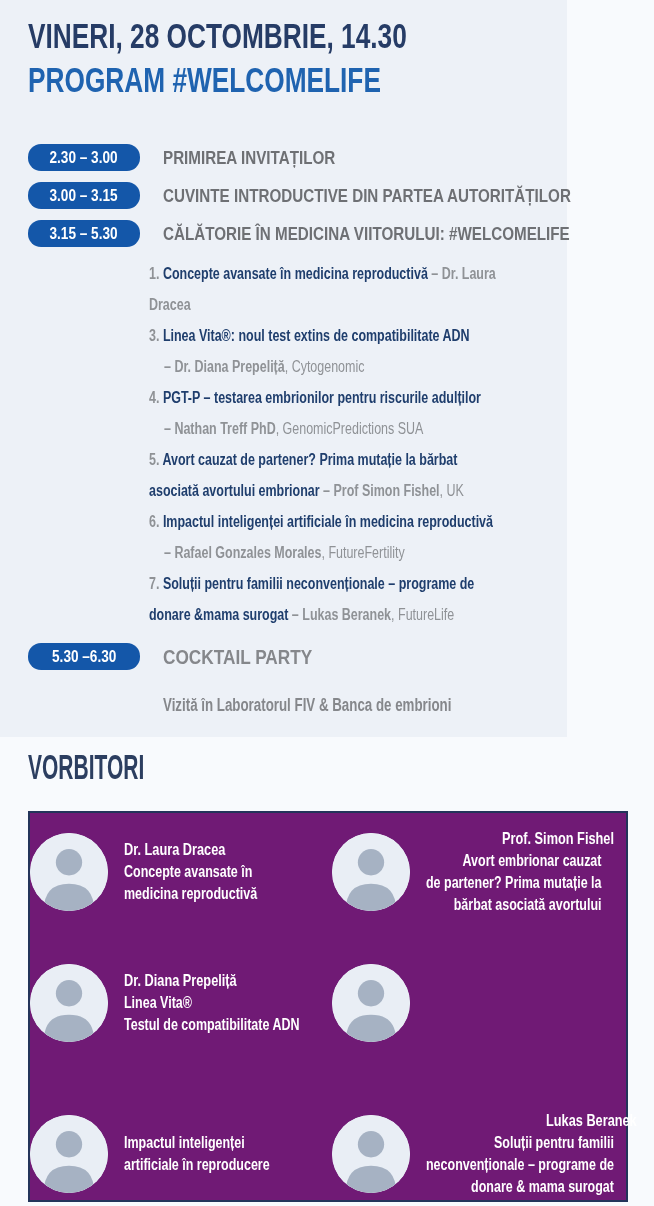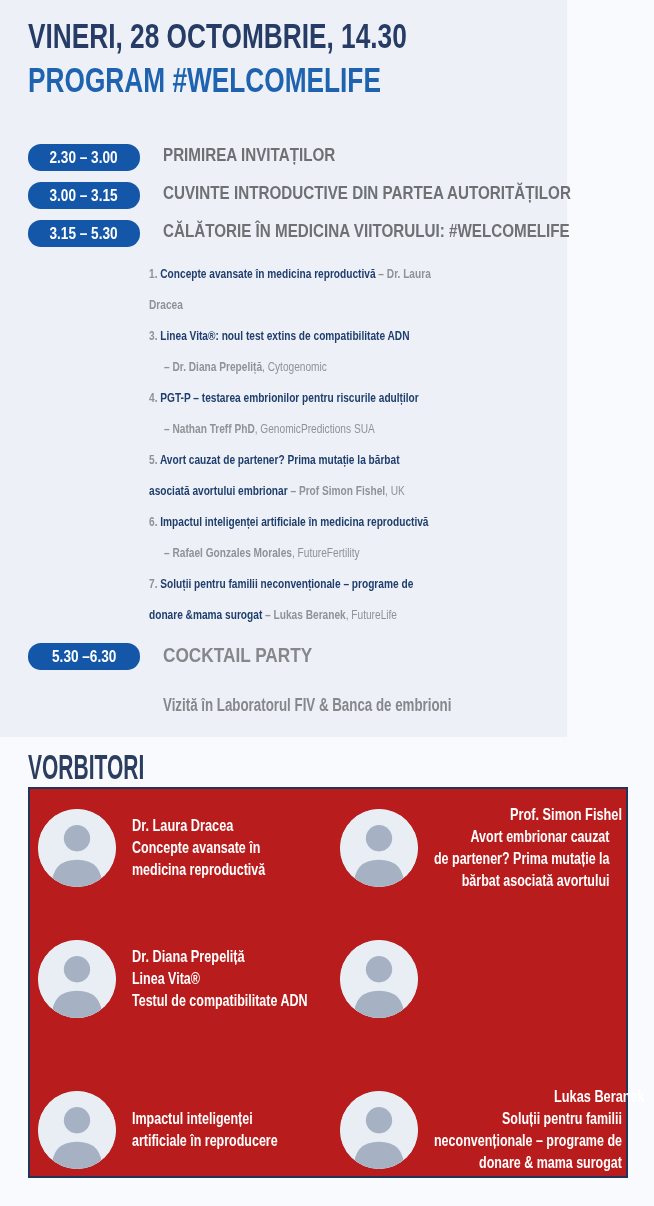--- a/index.html
+++ b/index.html
@@ -12,47 +12,47 @@
 
   .top    { width:567px; height:737px; background:#edf1f7; padding:14px 28px 0 28px; }
   .bottom { width:518px; height:469px; background:#f8fafd; padding:10px 26px 0 28px; }
 
   .title-line1 { font-size:35px; line-height:44px; font-weight:700;
                  color:#263c66; letter-spacing:0; --sx:0.75; }
   .title-line2 { font-size:35px; line-height:44px; font-weight:700;
                  color:#1f63b0; --sx:0.75; }
 
   .schedule { margin-top:42px; }
-  .sched-row { display:flex; height:27px; margin-bottom:11px; }
+  .sched-row { display:flex; align-items:center; height:27px; margin-bottom:11px; }
   .badge { flex:0 0 112px; width:112px; height:27px; margin-right:23px;
            background:#1457a9; border-radius:13px; color:#ffffff;
            display:flex; align-items:center; justify-content:center;
            font-size:17px; font-weight:700; }
   .badge .cx { transform-origin:50% 50%; --sx:0.8; }
   .sched-label { font-size:19px; font-weight:700; color:#6e7074; --sx:0.8; }
 
   .talks { margin-left:121px; margin-top:0; }
-  .tline { height:31px; line-height:31px; font-size:13px; white-space:nowrap; }
+  .tline { height:31px; line-height:31px; font-size:16px; white-space:nowrap; }
   .tline.ind { padding-left:15px; }
   .tl { --sx:0.78; }
   .seg-n { color:#8f9296; font-weight:700; }
   .seg-t { color:#1f3e6d; font-weight:700; }
   .seg-s { color:#8f9296; font-weight:700; }
   .seg-a { color:#8f9296; font-weight:400; }
 
   .cocktail-row { margin-top:13px; }
   .cocktail-label { font-size:21px; font-weight:600; color:#85878b; --sx:0.82; }
   .cocktail-sub { margin-left:135px; margin-top:14px; font-size:18px;
                   font-weight:600; color:#85878b; --sx:0.74; }
 
   .vorbitori { font-size:35px; line-height:40px; font-weight:700;
                color:#2c3e60; --sx:0.6; }
 
-  .card { width:600px; height:391px; background:#b91c1c;
-          border:2px solid #23345a; padding-left:8px; }
+  .card { width:600px; height:391px; margin-top:24px; background:#701a75;
+          border:2px solid #23345a; }
   .srow { display:flex; }
   .srow:nth-child(1) { margin-top:15px; }
   .srow:nth-child(2) { margin-top:48px; }
   .srow:nth-child(3) { margin-top:68px; }
   .scell { display:flex; align-items:center; }
   .scell.left  { width:302px; }
   .scell.right { width:276px;text-align:right; }
   .avatar { width:78px; height:78px; border-radius:50%; overflow:hidden;
             flex:0 0 78px; background:#e9eef5; }
   .stext { margin-left:16px; }

